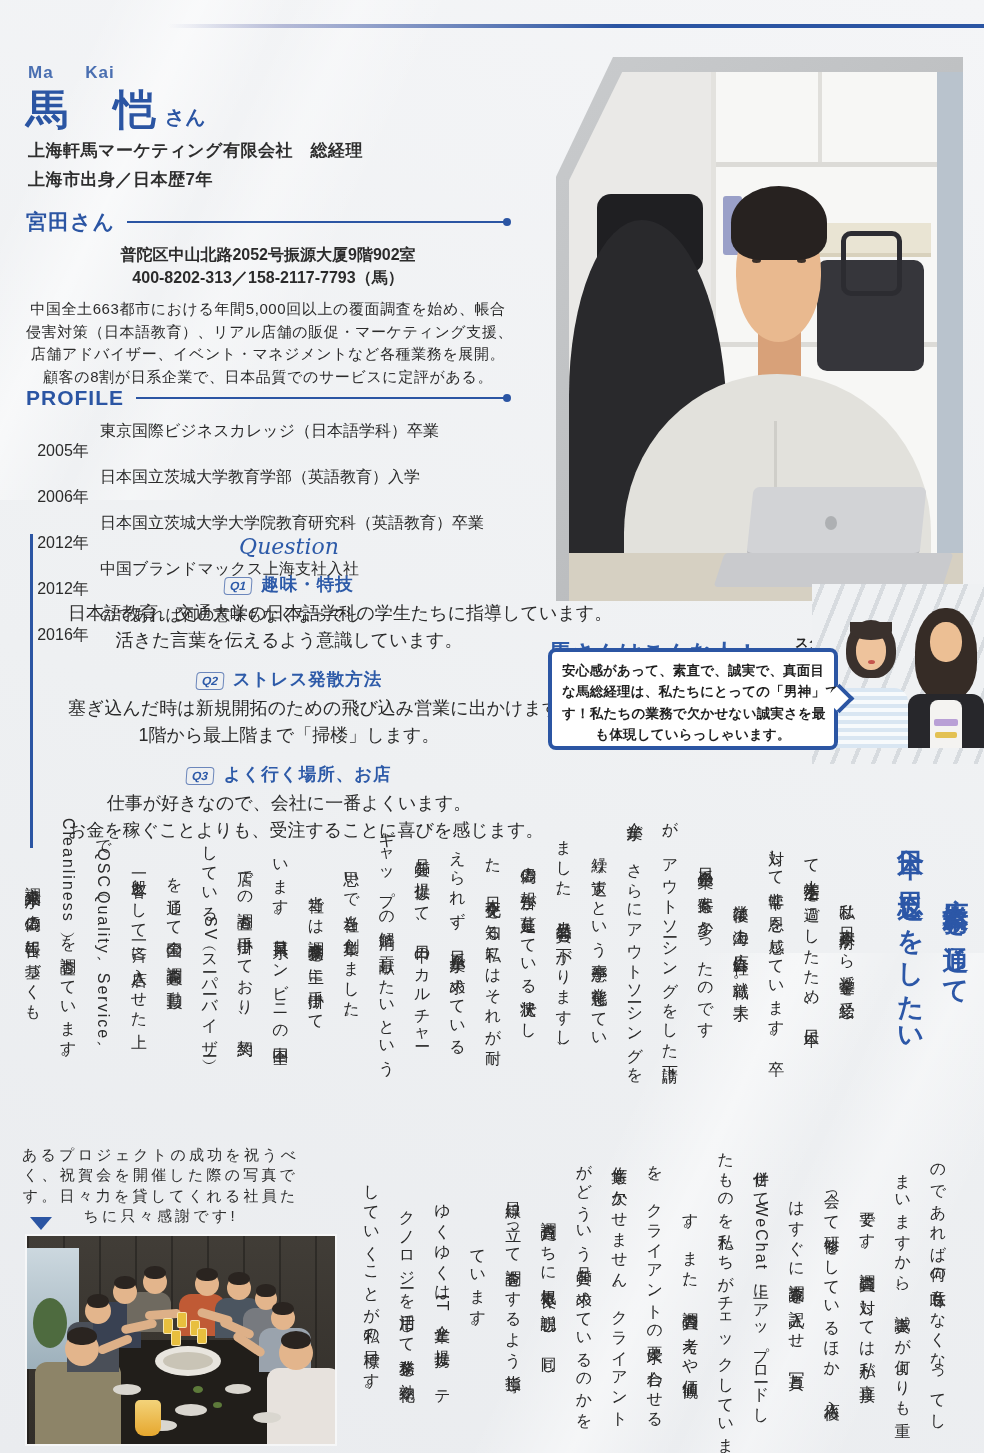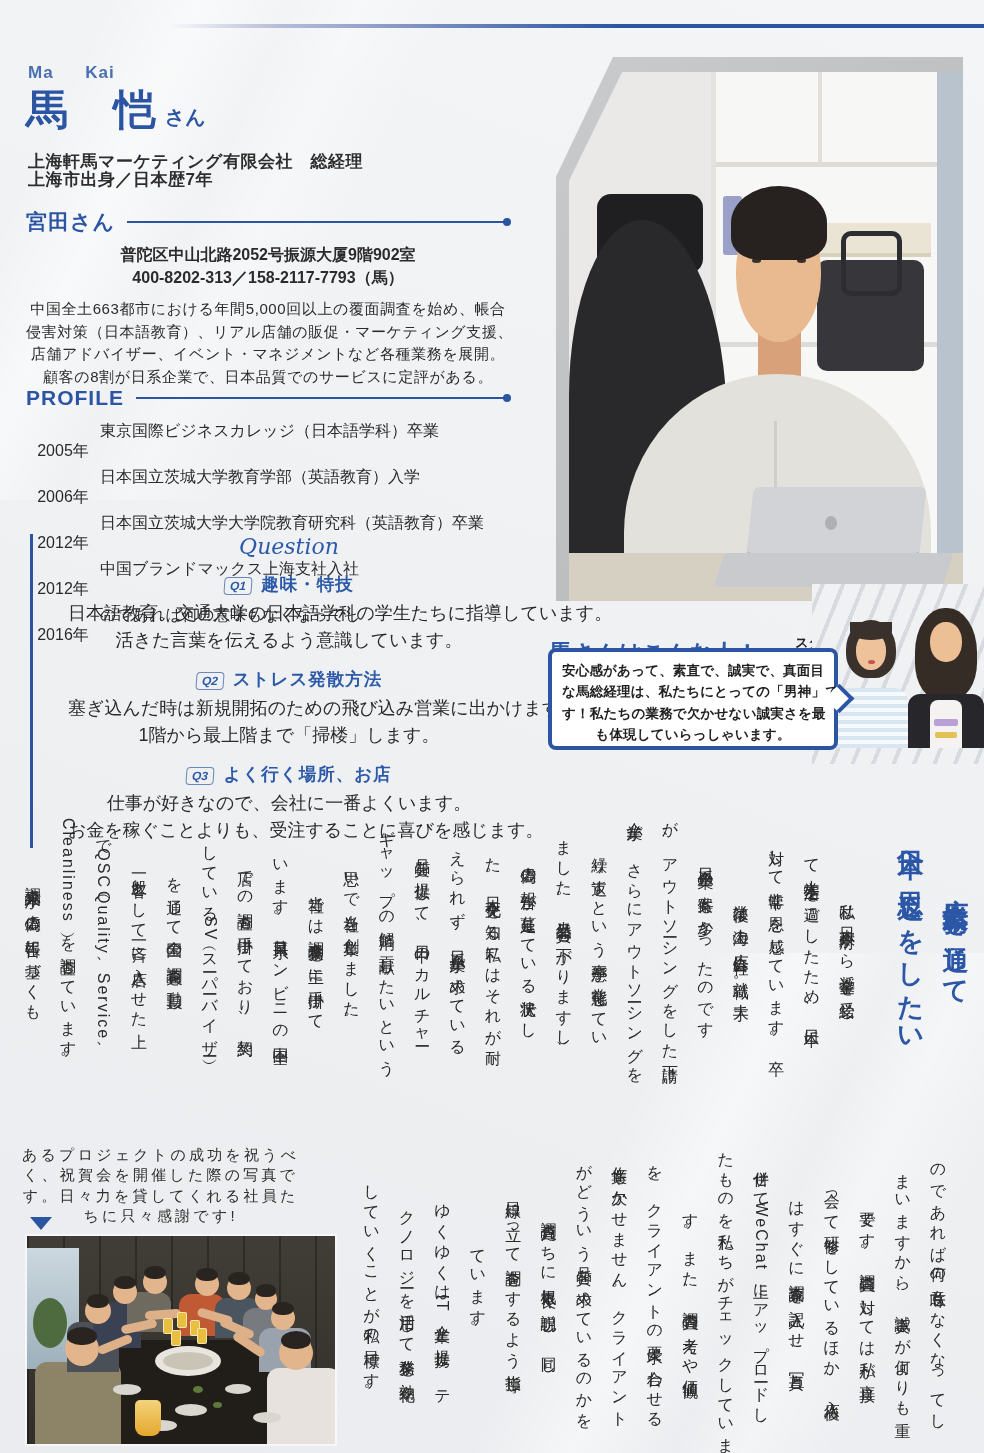--- a/index.html
+++ b/index.html
@@ -17,21 +17,21 @@
   .streak-b { right:-120px; bottom:-60px; width:760px; height:560px; pointer-events:none;
     background:linear-gradient(115deg, transparent 35%, rgba(255,255,255,.5) 45%, transparent 55%, rgba(255,255,255,.4) 62%, transparent 72%); }
   .topline { left:168px; right:0; top:24px; height:4px;
     background:linear-gradient(to right, rgba(43,85,163,0), rgba(140,148,195,.6) 14%, #2b55a3 55%); }
 
   
   .furigana { left:28px; top:63px; font-size:17px; font-weight:bold; color:#4a6fb1; word-spacing:26px; letter-spacing:1px; }
   .name-row { left:26px; top:82px; color:#2b55a3; white-space:nowrap; }
   .name-big { font-size:42px; font-weight:bold; letter-spacing:9px; word-spacing:16px; }
   .name-san { font-size:20px; font-weight:bold; }
-  .company-line { left:28px; top:150px; font-size:17px; color:#2e2e2e; font-weight:600; letter-spacing:.5px; }
+  .company-line { left:28px; top:139px; font-size:17px; color:#2e2e2e; font-weight:600; letter-spacing:.5px; }
   .origin-line { left:28px; top:168px; font-size:17px; color:#2e2e2e; font-weight:600; letter-spacing:.5px; }
 
   
   .sec { width:484px; }
   .sec-head { display:flex; align-items:center; }
   .sec-title { font-size:21px; font-weight:bold; color:#2b55a3; letter-spacing:1px; white-space:nowrap; }
   .sec-line { flex:1; height:2.5px; background:#2b55a3; margin-left:12px; position:relative; }
   .sec-line::after { content:''; position:absolute; right:-1px; top:-3px; width:8px; height:8px; border-radius:50%; background:#2b55a3; }
   .sec-company { left:26px; top:208px; }
   .addr { margin-top:7px; font-size:16px; line-height:1.45; color:#2b2b2b; font-weight:600; white-space:pre; }

